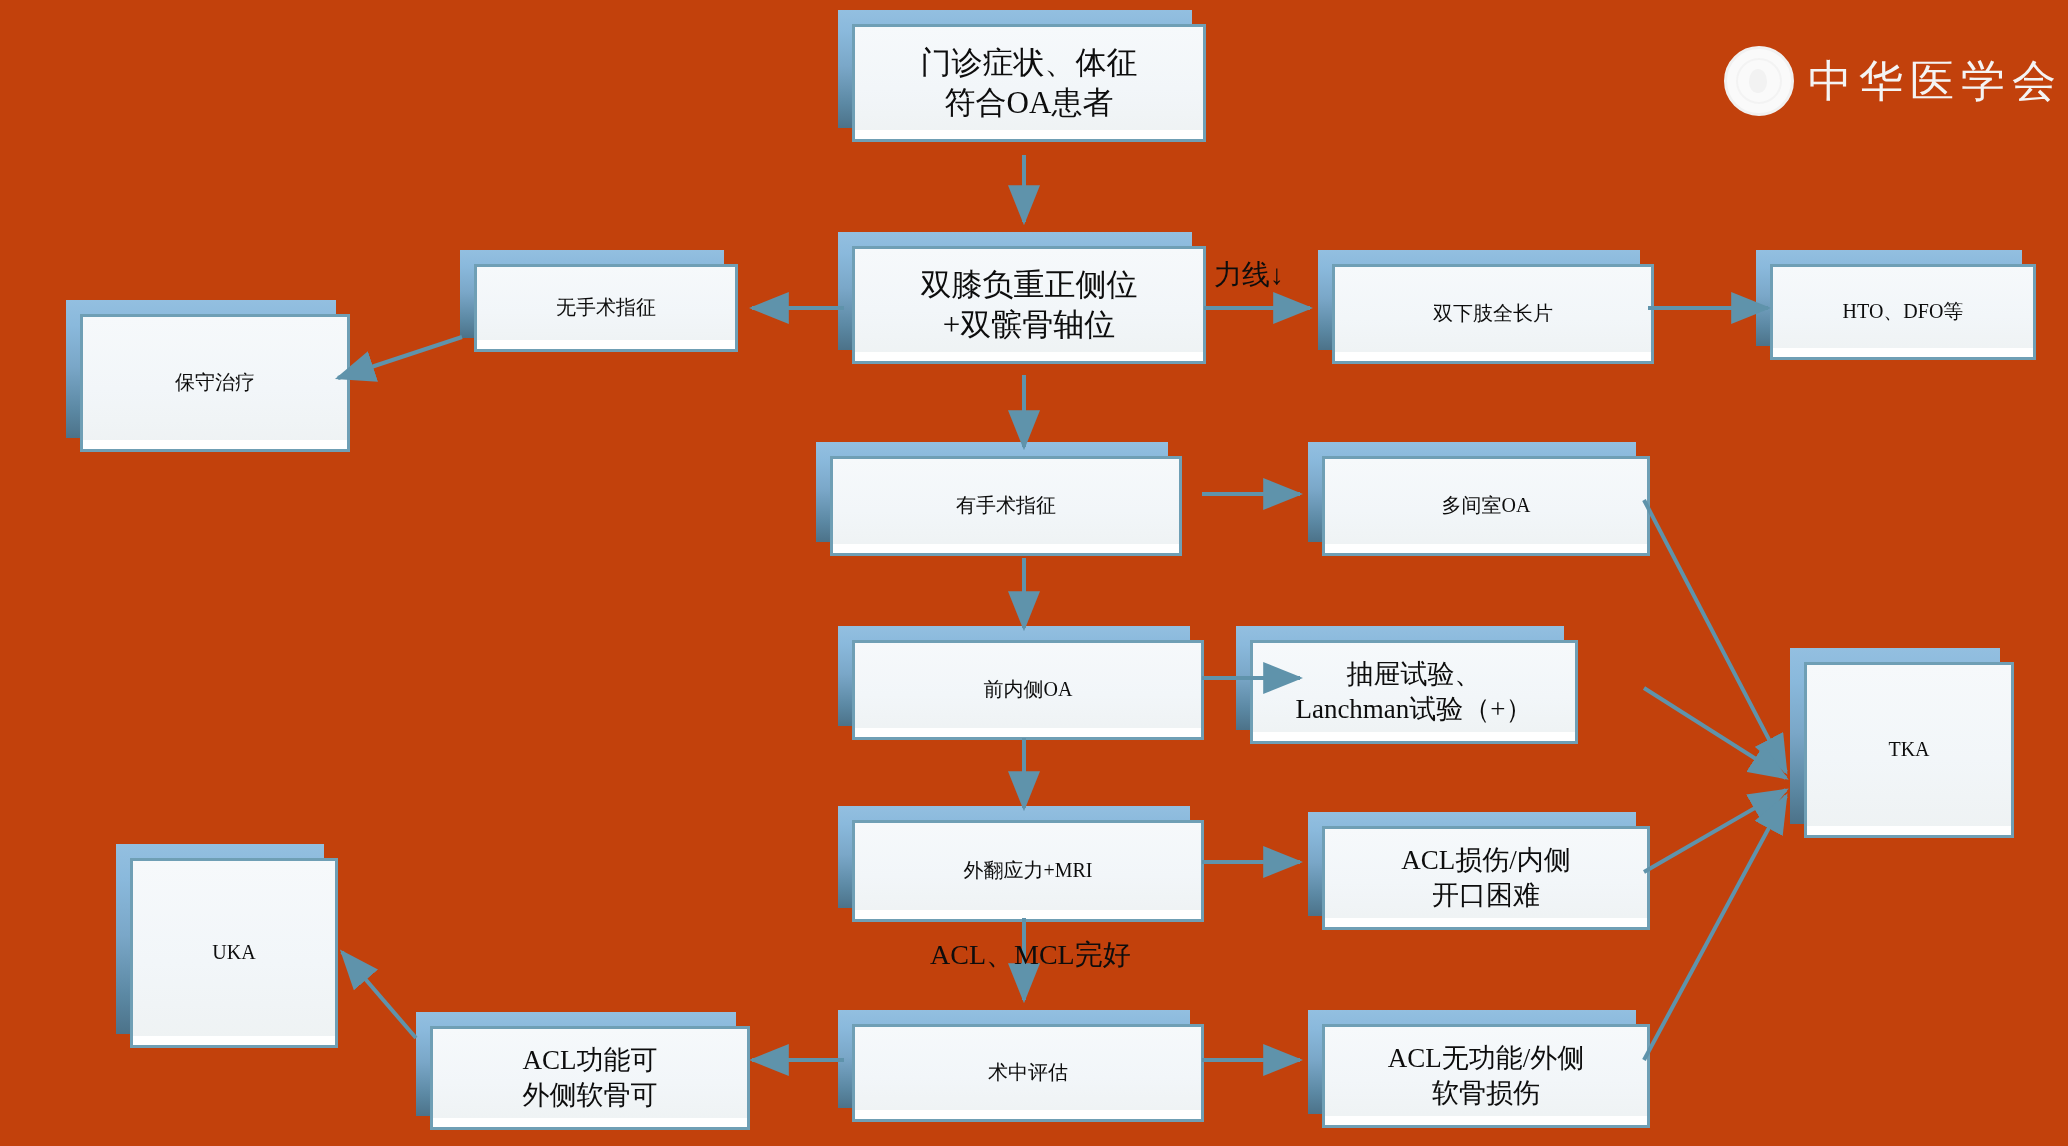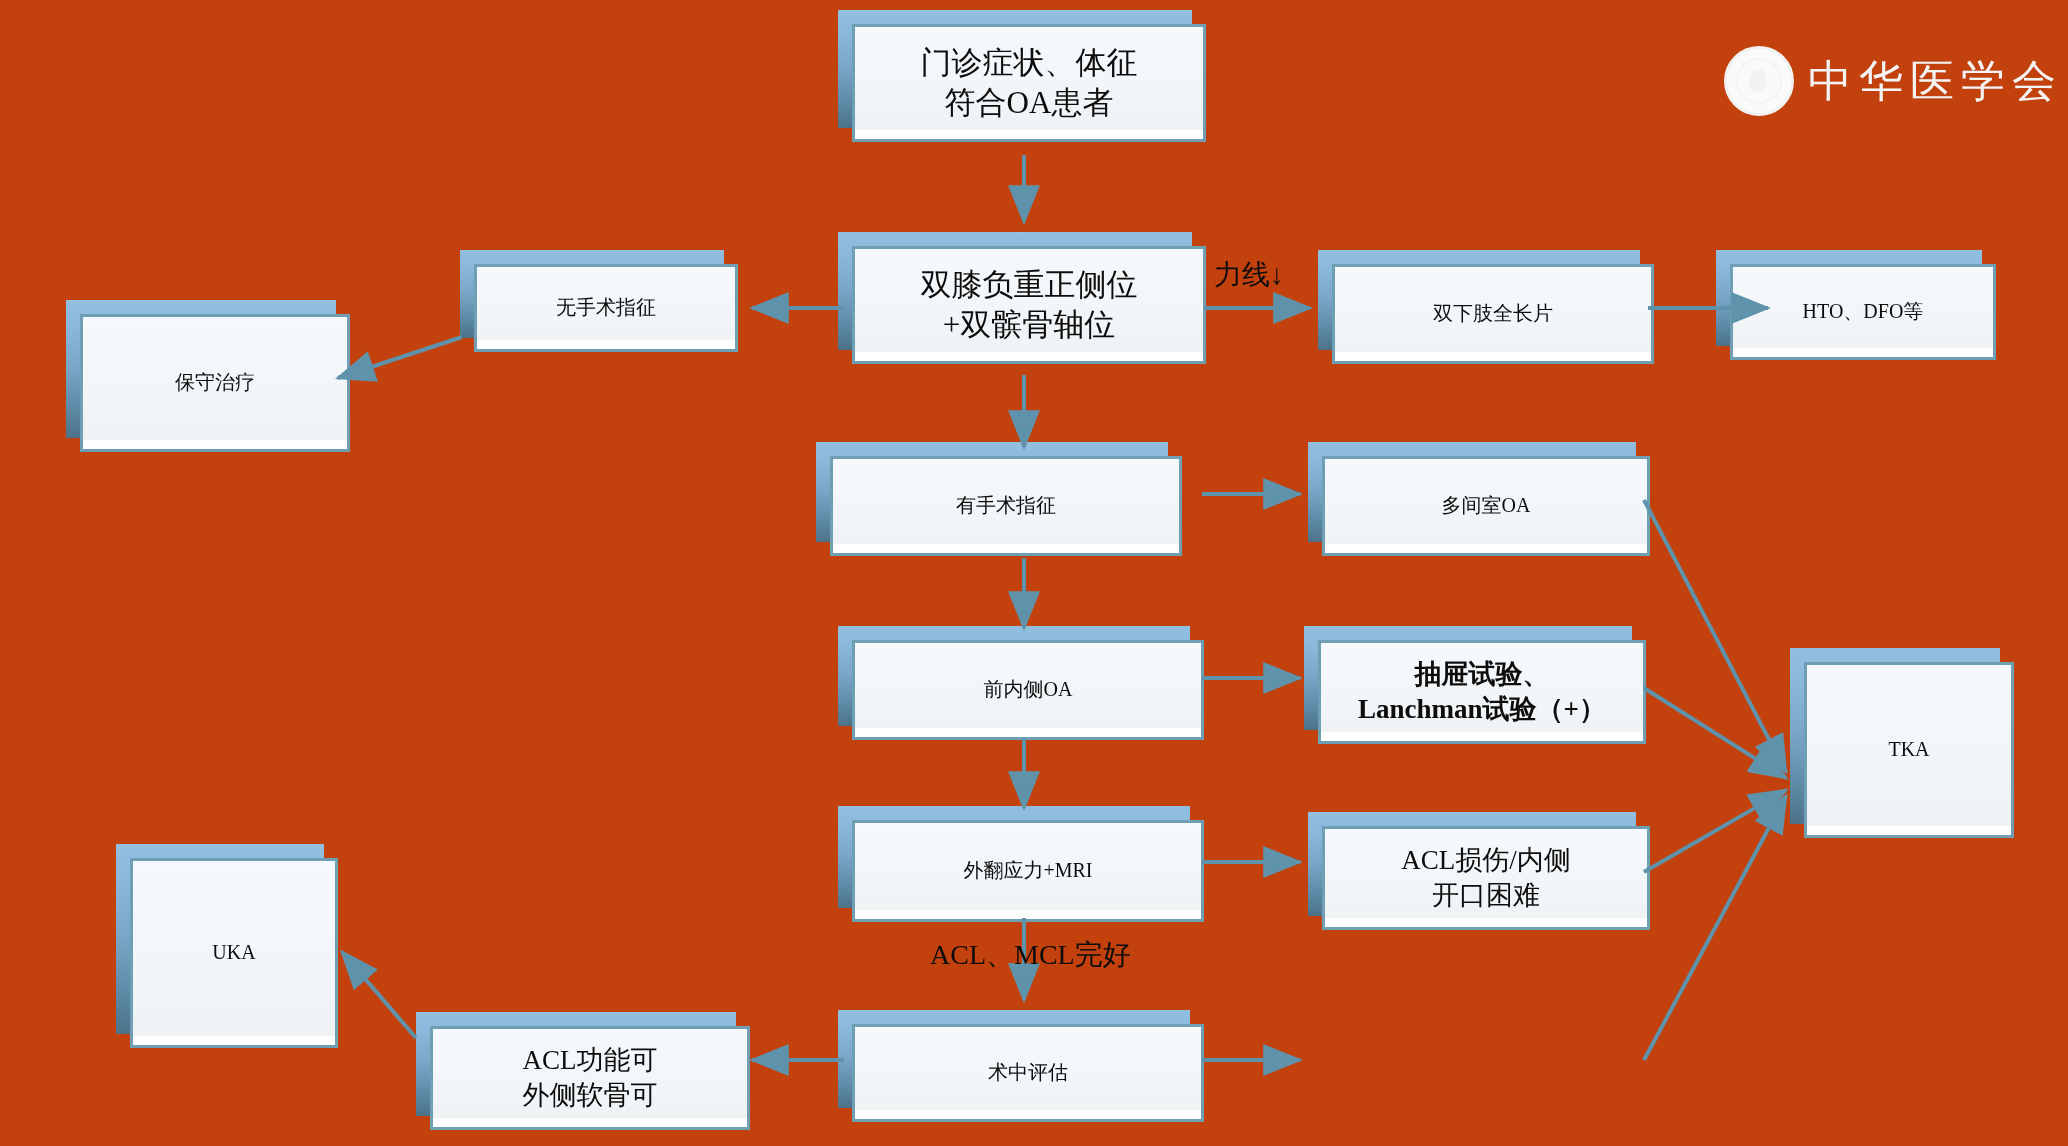--- a/index.html
+++ b/index.html
@@ -215,21 +215,21 @@
     </div>
   </div>
 
   <div class="node" style="left:1318px;top:250px;width:322px;height:100px;">
     <div class="plate"></div>
     <div class="panel">
       <span class="label">双下肢全长片</span>
     </div>
   </div>
 
-  <div class="node" style="left:1716px;top:250px;width:266px;height:96px;">
+  <div class="node" style="left:1756px;top:250px;width:266px;height:96px;">
     <div class="plate"></div>
     <div class="panel">
       <span class="label">HTO、DFO等</span>
     </div>
   </div>
 
   <div class="node" style="left:816px;top:442px;width:352px;height:100px;">
     <div class="plate"></div>
     <div class="panel">
       <span class="label">有手术指征</span>
@@ -243,21 +243,21 @@
     </div>
   </div>
 
   <div class="node" style="left:838px;top:626px;width:352px;height:100px;">
     <div class="plate"></div>
     <div class="panel">
       <span class="label">前内侧OA</span>
     </div>
   </div>
 
-  <div class="node sm" style="left:1304px;top:626px;width:328px;height:104px;font-weight:bold;">
+  <div class="node sm" style="left:1236px;top:626px;width:328px;height:104px;">
     <div class="plate"></div>
     <div class="panel">
       <span class="label">抽屉试验、
 Lanchman试验（+）</span>
     </div>
   </div>
 
   <div class="node" style="left:838px;top:806px;width:352px;height:102px;">
     <div class="plate"></div>
     <div class="panel">
@@ -273,20 +273,27 @@
     </div>
   </div>
 
   <div class="node" style="left:838px;top:1010px;width:352px;height:98px;">
     <div class="plate"></div>
     <div class="panel">
       <span class="label">术中评估</span>
     </div>
   </div>
 
+  <div class="node sm" style="left:1308px;top:1010px;width:328px;height:104px;">
+    <div class="plate"></div>
+    <div class="panel">
+      <span class="label">ACL无功能/外侧
+软骨损伤</span>
+    </div>
+  </div>
 
   <div class="node sm" style="left:416px;top:1012px;width:320px;height:104px;">
     <div class="plate"></div>
     <div class="panel">
       <span class="label">ACL功能可
 外侧软骨可</span>
     </div>
   </div>
 
   <div class="node" style="left:116px;top:844px;width:208px;height:190px;">

